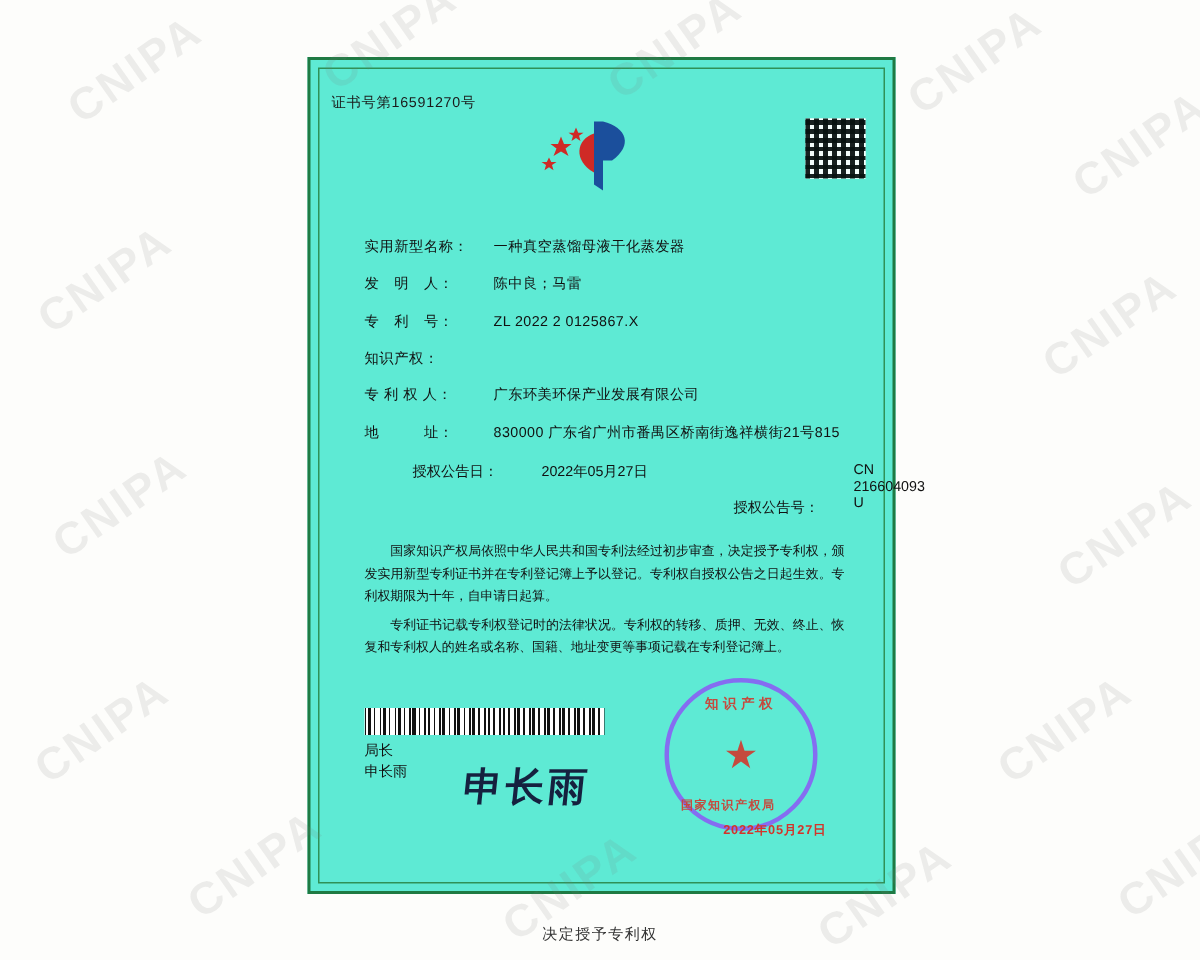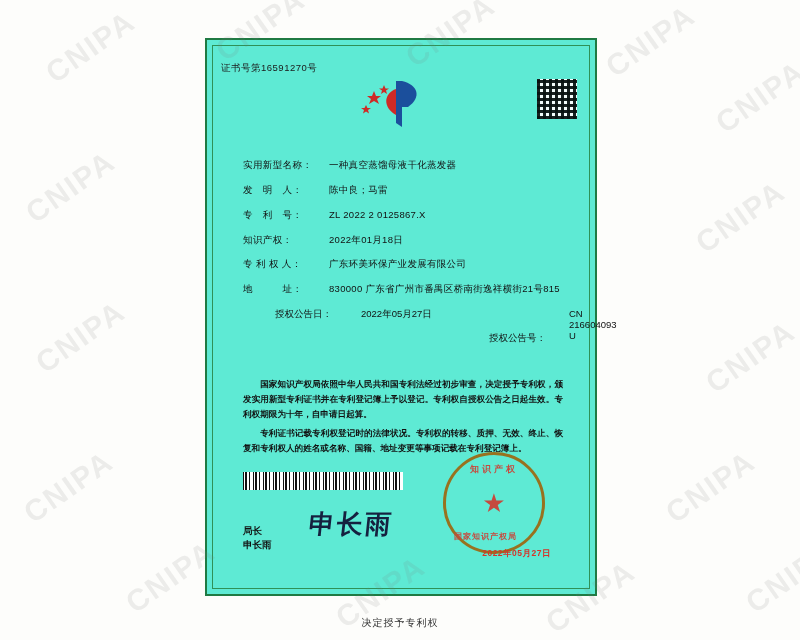--- a/index.html
+++ b/index.html
@@ -126,71 +126,69 @@
     display: flex;
     font-size: 9.5px;
     color: #111;
     margin-bottom: 12.5px;
   }
   .f2-label { width: 86px; flex: 0 0 86px; margin-left: 32px; }
   .f2-value { flex: 0 0 128px; }
   .f3-label { flex: 0 0 80px; margin-top: 24px; }
   .f3-value { flex: 1 1 auto; }
   .paragraphs {
-    margin-top: 32px;
+    margin-top: 15px;
     padding-left: 22px;
     padding-right: 18px;
     font-size: 8.6px;
     color: #111;
     line-height: 1.75;
     text-align: justify;
-    font-weight: bold;
   }
   .paragraphs p {
     margin: 0 0 4px 0;
     text-indent: 2em;
   }
   .barcode {
     position: absolute;
     left: 22px;
     bottom: 92px;
     width: 160px;
     height: 18px;
     background: repeating-linear-gradient(90deg,
       #111 0 1px, #fff 1px 2px, #111 2px 4px, #fff 4px 6px,
       #111 6px 7px, #fff 7px 10px);
   }
   .sign-block {
     position: absolute;
     left: 22px;
-    bottom: 30px;
+    bottom: 60px;
     font-size: 9.5px;
     color: #111;
     line-height: 1.5;
-    font-weight: bold;
   }
   .signature {
     position: absolute;
     left: 88px;
     bottom: 40px;
     font-size: 26px;
     color: #15213f;
     font-family: "DejaVu Serif", serif;
     font-weight: bold;
     letter-spacing: 2px;
     transform: skewX(-6deg);
   }
   .seal {
     position: absolute;
     right: 36px;
     bottom: 28px;
     width: 96px;
     height: 96px;
     border-radius: 50%;
-    border: 3px solid #a16207;
+    border: 3px solid #8b5cf6;
     color: #d4342a;
     opacity: 0.88;
   }
   .seal-star {
     position: absolute;
     left: 50%;
     top: 50%;
     transform: translate(-50%,-50%);
     font-size: 26px;
     color: #d4342a;
@@ -294,21 +292,20 @@
         <div class="field">
           <span class="f-label">发　明　人：</span>
           <span class="f-value">陈中良；马雷</span>
         </div>
         <div class="field">
           <span class="f-label">专　利　号：</span>
           <span class="f-value">ZL 2022 2 0125867.X</span>
         </div>
         <div class="field">
           <span class="f-label">知识产权：</span>
-          <span class="f-value">2022年01月18日</span>
         </div>
         <div class="field">
           <span class="f-label">专 利 权 人：</span>
           <span class="f-value">广东环美环保产业发展有限公司</span>
         </div>
         <div class="field">
           <span class="f-label">地　　　址：</span>
           <span class="f-value">830000 广东省广州市番禺区桥南街逸祥横街21号815</span>
         </div>
         <div class="field-inline">

